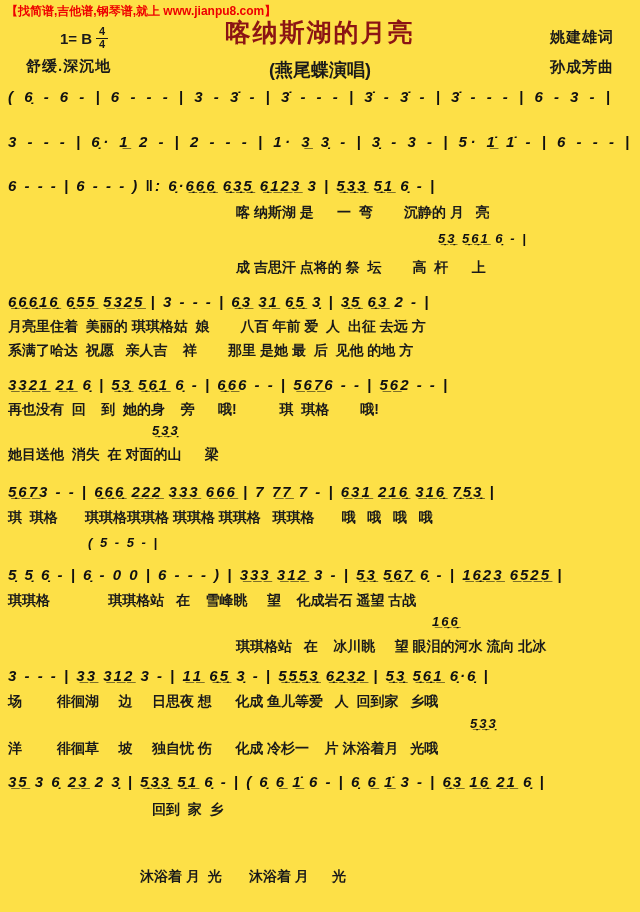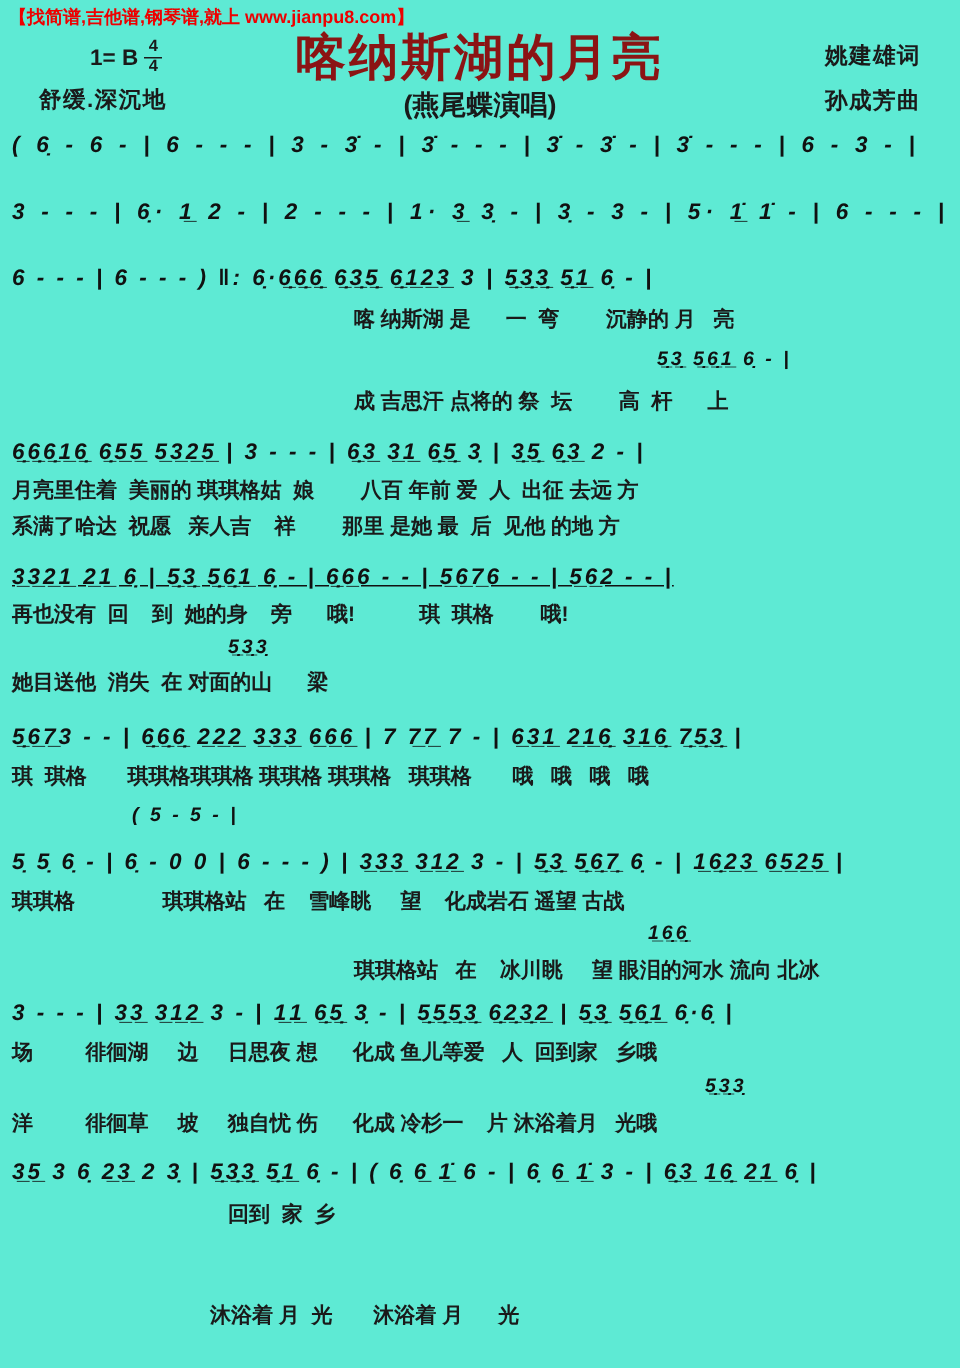--- a/index.html
+++ b/index.html
@@ -1,24 +1,24 @@
 <!DOCTYPE html>
 <html><head>
 <meta charset="utf-8">
 <style>
   html,body{margin:0;padding:0;background:#ffffff;}
-  .page{position:relative;width:640px;height:912px;background:#5eead4;overflow:hidden;
+  .page{position:relative;width:640px;height:912px;background:#fde047;overflow:hidden;
         font-family:"Liberation Sans",sans-serif;color:#1a1a1a;}
   .banner{position:absolute;font-size:12px;font-weight:bold;color:#ee0000;white-space:pre;}
   .keyrow{position:absolute;display:flex;align-items:center;font-size:15px;font-weight:bold;}
   .frac{display:inline-block;text-align:center;font-size:11px;font-weight:bold;line-height:1.05;margin-left:4px;vertical-align:middle;}
   .frac .top{display:block;border-bottom:1.5px solid #1a1a1a;padding:0 3px;}
   .frac .bot{display:block;}
   .tempo{position:absolute;font-size:15px;font-weight:bold;letter-spacing:1px;}
-  .title{position:absolute;left:0;right:0;text-align:center;font-size:33px;font-weight:bold;
+  .title{position:absolute;left:0;right:0;text-align:center;font-size:25px;font-weight:bold;
          color:#8b1414;letter-spacing:2px;}
   .subtitle{position:absolute;left:0;right:0;text-align:center;font-size:18px;font-weight:bold;}
   .credit{position:absolute;right:26px;font-size:15px;font-weight:bold;letter-spacing:1px;}
   .nt{position:absolute;font-style:italic;font-weight:bold;font-size:15px;letter-spacing:2px;
       white-space:pre;color:#111111;}
   .sp{letter-spacing:3.5px;}
   .gr{font-size:13px;}
   .ly{position:absolute;font-size:14px;font-weight:bold;white-space:pre;color:#1a1a1a;}
   .endlabel{font-style:normal;font-weight:bold;font-size:14px;letter-spacing:0;margin-left:6px;}
   .ntrow{position:absolute;display:flex;align-items:baseline;font-style:italic;font-weight:bold;
@@ -54,21 +54,21 @@
 
   <div class="nt" style="top:177px;left:8px;">6 - - - | 6 - - - ) ‖: 6̣·6̲̣6̲̣6̲̣ 6̲̣3̲̣5̲̣ 6̲̣1̲2̲3̲ 3 | 5̲̣3̲̣3̲̣ 5̲̣1̲ 6̣ - |</div>
   <div class="ly" style="top:204px;left:236px;">喀 纳斯湖 是      一  弯        沉静的 月   亮</div>
   <div class="nt gr" style="top:231px;left:438px;">5̲̣3̲̣ 5̲̣6̲̣1̲ 6̣ - |</div>
   <div class="ly" style="top:259px;left:236px;">成 吉思汗 点将的 祭  坛        高  杆      上</div>
 
   <div class="nt" style="top:293px;left:8px;">6̲̣6̲̣6̲̣1̲6̲̣ 6̲̣5̲5̲ 5̲3̲2̲5̲ | 3 - - - | 6̲̣3̲ 3̲1̲ 6̲̣5̲̣ 3̣ | 3̲̣5̲̣ 6̲̣3̲ 2 - |</div>
   <div class="ly" style="top:342px;left:8px;">系满了哈达  祝愿   亲人吉    祥        那里 是她 最  后  见他 的地 方</div>
   <div class="ly" style="top:318px;left:8px;">月亮里住着  美丽的 琪琪格姑  娘        八百 年前 爱  人  出征 去远 方</div>
 
-  <div class="nt" style="top:376px;left:8px;text-decoration:underline;">3̲3̲2̲1̲ 2̲1̲ 6̣ | 5̲̣3̲̣ 5̲̣6̲̣1̲ 6̣ - | 6̲̣6̲6 - - | 5̲6̲7̲6 - - | 5̲6̲2 - - |</div>
+  <div class="nt" style="top:376px;left:8px;">3̲3̲2̲1̲ 2̲1̲ 6̣ | 5̲̣3̲̣ 5̲̣6̲̣1̲ 6̣ - | 6̲̣6̲6 - - | 5̲6̲7̲6 - - | 5̲6̲2 - - |</div>
   <div class="ly" style="top:401px;left:8px;">再也没有  回    到  她的身    旁      哦!           琪  琪格        哦!</div>
   <div class="nt gr" style="top:423px;left:152px;">5̲̣3̲̣3̣</div>
   <div class="ly" style="top:446px;left:8px;">她目送他  消失  在 对面的山      梁</div>
 
   <div class="nt" style="top:483px;left:8px;">5̲̣6̲7̲3 - - | 6̲̣6̲̣6̲̣ 2̲2̲2̲ 3̲3̲3̲ 6̲6̲6̲ | 7 7̲7̲ 7 - | 6̲3̲1̲ 2̲1̲6̲̣ 3̲1̲6̲̣ 7̲̣5̲̣3̲̣ |</div>
   <div class="ly" style="top:509px;left:8px;">琪  琪格       琪琪格琪琪格 琪琪格 琪琪格   琪琪格       哦   哦   哦   哦</div>
   <div class="nt gr" style="top:535px;left:88px;">( 5 - 5 - |</div>
 
   <div class="nt" style="top:566px;left:8px;">5̣ 5̣ 6̣ - | 6̣ - 0 0 | 6 - - - ) | 3̲3̲3̲ 3̲1̲2̲ 3 - | 5̲̣3̲̣ 5̲̣6̲̣7̲̣ 6̣ - | 1̲6̲̣2̲3̲ 6̲5̲2̲5̲ |</div>
   <div class="ly" style="top:592px;left:8px;">琪琪格               琪琪格站   在    雪峰眺     望    化成岩石 遥望 古战</div>

